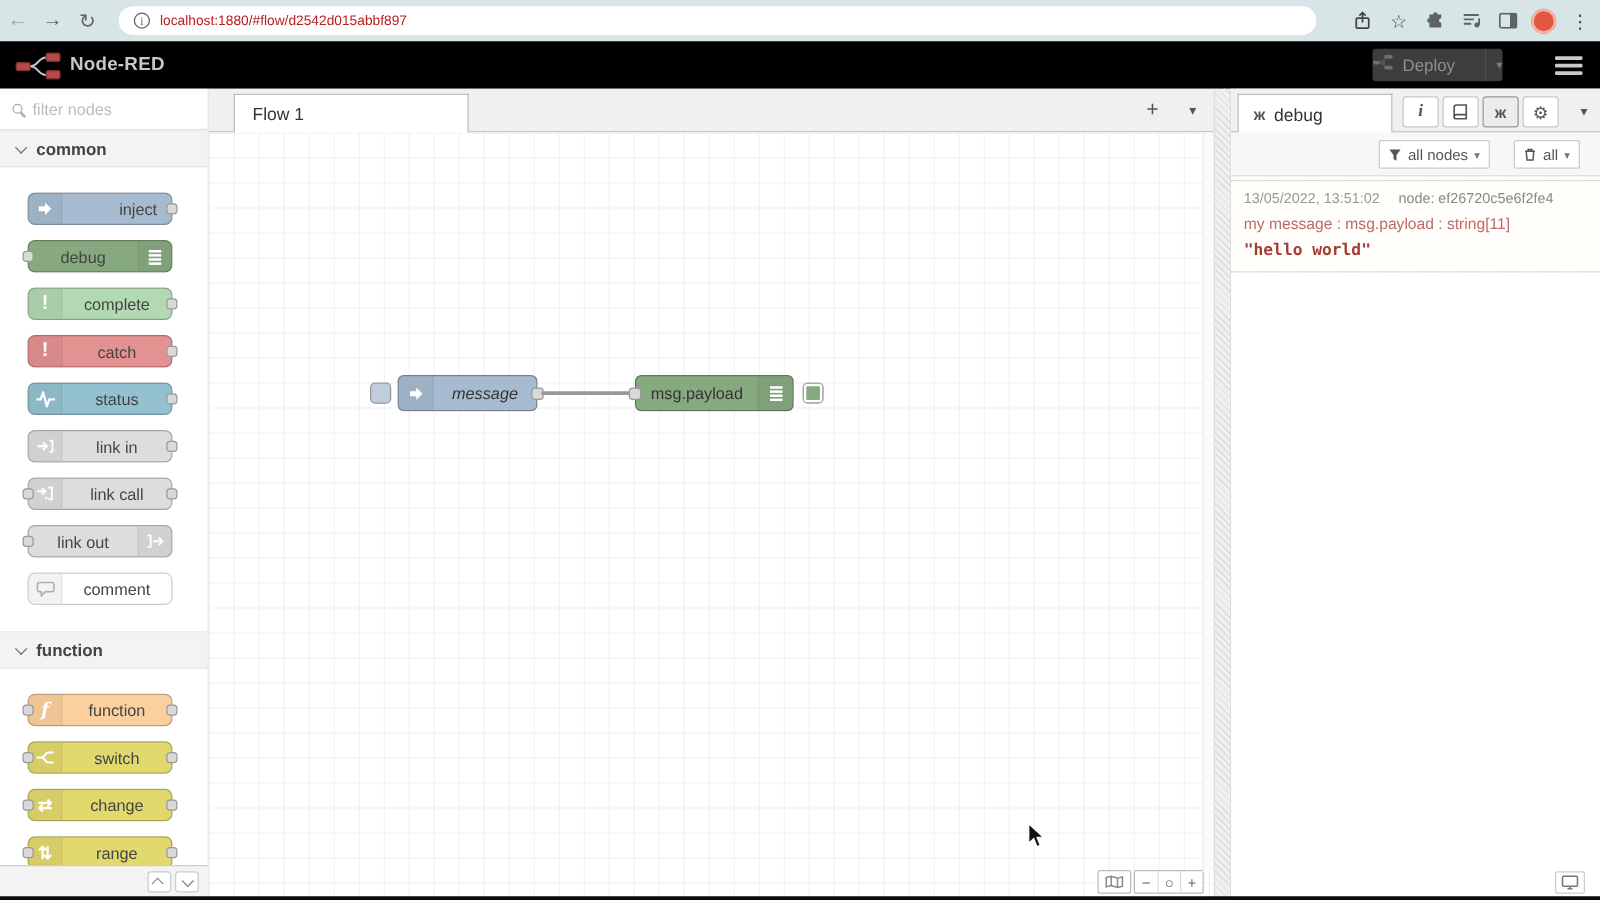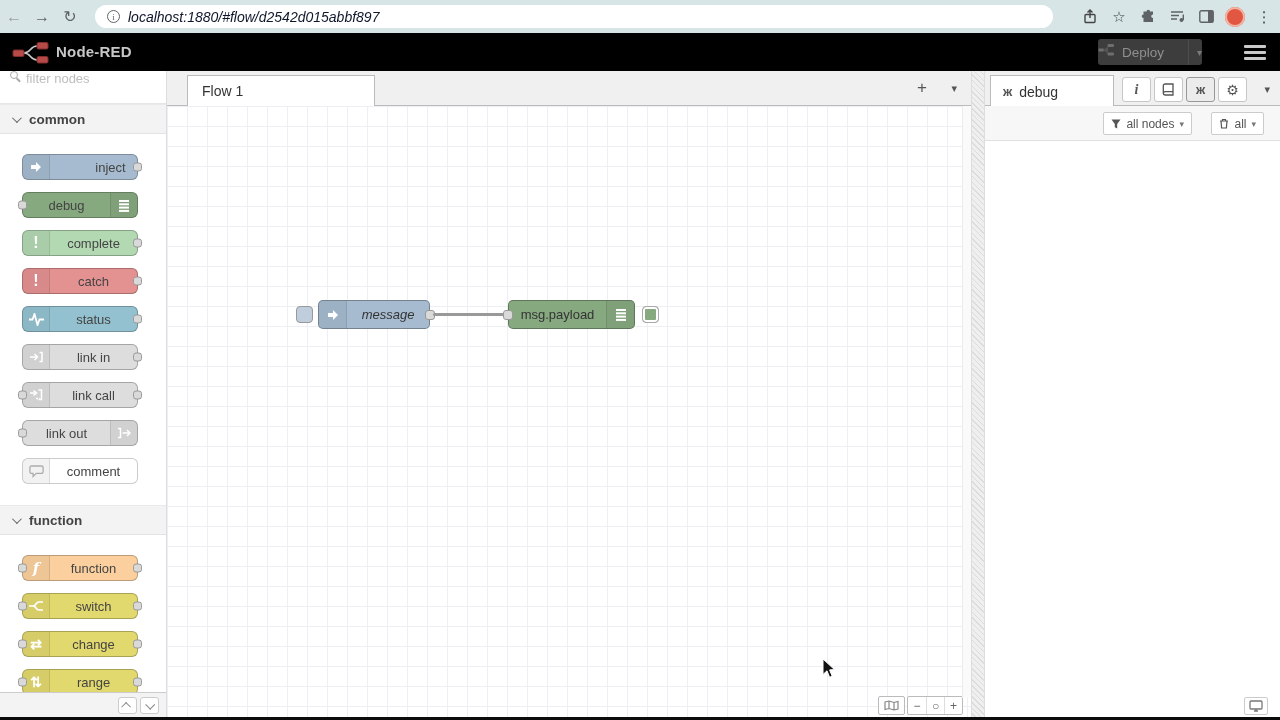--- a/index.html
+++ b/index.html
@@ -5,38 +5,38 @@
   * { margin:0; padding:0; box-sizing:border-box; }
   html,body { width:1280px; height:720px; overflow:hidden; font-family:"Liberation Sans",sans-serif; }
   #screen { position:relative; width:1280px; height:720px; background:#fff; overflow:hidden; }
 
   
   .chrome { position:absolute; left:0; top:0; width:1280px; height:33px; background:#d7e5e6; display:flex; align-items:center; }
   .chrome-btn { color:#5f6368; font-size:16px; width:28px; text-align:center; cursor:pointer; }
   .chrome-btn.dim { color:#9aa0a6; }
   .urlbar { position:absolute; left:95px; top:5px; width:958px; height:23px; background:#fff; border-radius:12px; display:flex; align-items:center; padding:0 12px; gap:8px; }
   .info-badge { width:13px; height:13px; border:1.2px solid #5f6368; border-radius:50%; color:#5f6368; font-size:9px; font-family:"Liberation Serif",serif; display:flex; align-items:center; justify-content:center; flex:0 0 auto; }
-  .url-text { font-size:14px; color:#0f172a;font-style:italic; }
+  .url-text { font-size:11px; color:#b91c1c; }
   .chrome-right { position:absolute; right:6px; top:0; height:33px; display:flex; align-items:center; gap:9px; }
   .ci { width:20px; height:20px; display:flex; align-items:center; justify-content:center; color:#444; font-size:15px; cursor:pointer; }
   .avatar { width:20px; height:20px; border-radius:50%; background:#e25742; box-shadow:inset 0 0 0 2px #f2b4a4; cursor:pointer; }
 
   
   .nr-header { position:absolute; left:0; top:33px; width:1280px; height:38px; background:#000; }
   .nr-logo { position:absolute; left:12px; top:7px; }
   .nr-title { position:absolute; left:56px; top:10px; color:#c7c7c7; font-size:15px; font-weight:bold; letter-spacing:0.2px; }
   .deploy-btn { position:absolute; right:78px; top:6px; width:104px; height:26px; background:#3d3d3d; border-radius:3px; display:flex; align-items:center; padding:0 0; gap:7px; cursor:pointer; }
   .deploy-label { color:#909090; font-size:13.5px; }
   .deploy-caret { margin-left:auto; color:#7a7a7a; font-size:10px; border-left:1px solid rgba(255,255,255,0.08); padding-left:8px; height:100%; display:flex; align-items:center; }
   .hamburger { position:absolute; right:14px; top:12px; width:22px; height:15px; display:flex; flex-direction:column; justify-content:space-between; cursor:pointer; }
   .hamburger i { display:block; height:3px; background:#c9c9c9; border-radius:1px; }
 
   
   .palette { position:absolute; left:0; top:71px; width:167px; height:649px; background:#fff; border-right:1px solid #ddd; overflow:hidden; }
-  .pal-search { position:relative; height:33px; border-bottom:1px solid #e6e6e6; display:flex; align-items:flex-start; padding-left:10px; gap:8px; background:#fff; }
+  .pal-search { position:relative; height:33px; border-bottom:1px solid #e6e6e6; display:flex; align-items:center; padding-left:10px; gap:8px; background:#fff; }
   .mag { width:8px; height:8px; border:1.5px solid #aaa; border-radius:50%; position:relative; flex:0 0 auto; }
   .mag::after { content:""; position:absolute; width:5px; height:1.5px; background:#aaa; transform:rotate(45deg); right:-4px; bottom:-2px; }
   .pal-placeholder { color:#bdbdbd; font-size:13px; }
   .pal-header { height:30px; background:#f3f3f3; border-bottom:1px solid #e3e3e3; border-top:1px solid #e9e9e9; display:flex; align-items:center; padding-left:12px; gap:10px; cursor:pointer; }
   .chev { width:7px; height:7px; border-right:1.6px solid #666; border-bottom:1.6px solid #666; transform:rotate(45deg) translateY(-2px); }
   .pal-header-label { font-size:13.5px; font-weight:bold; color:#444; }
   .pal-nodes { padding:20px 0 9px 22px; background:#fff; }
   .pal-node { position:relative; display:flex; align-items:stretch; width:116px; height:26px; border:1px solid rgba(0,0,0,0.25); border-radius:6px; margin-bottom:12px; cursor:grab; }
   .pal-icon { width:27px; display:flex; align-items:center; justify-content:center; background:rgba(0,0,0,0.05); flex:0 0 auto; }
   .pal-icon.left { border-right:1px solid rgba(0,0,0,0.1); border-radius:5px 0 0 5px; }
@@ -441,20 +441,30 @@
         <span class="fb-caret">▾</span>
       </span>
       <span class="filter-btn" style="right:16px;">
         <svg width="10" height="11" viewBox="0 0 10 11">
             <path d="M1 3 h8 M3.5 3 V1.5 h3 V3 M2 3 l0.6 7 h4.8 L8 3" fill="none" stroke="#555" stroke-width="1.2"></path>
           </svg>
         <span>all</span>
         <span class="fb-caret">▾</span>
       </span>
     </div>
+    <div>
+      <div class="msg-block">
+        <div class="msg-row1">
+          <span class="msg-ts">13/05/2022, 13:51:02</span>
+          <span class="msg-node">node: ef26720c5e6f2fe4</span>
+        </div>
+        <div class="msg-meta">my message : msg.payload : string[11]</div>
+        <div class="msg-payload">"hello world"</div>
+      </div>
+    </div>
     <span class="sb-monitor">
       <svg width="14" height="12" viewBox="0 0 14 12">
           <rect x="1" y="1" width="12" height="8" rx="1" fill="none" stroke="#777" stroke-width="1.3"></rect>
           <path d="M5 11 h4 M7 9 v2" stroke="#777" stroke-width="1.3"></path>
         </svg>
     </span>
   </div>
 
   <div class="bottom-strip"></div>
 </div>

